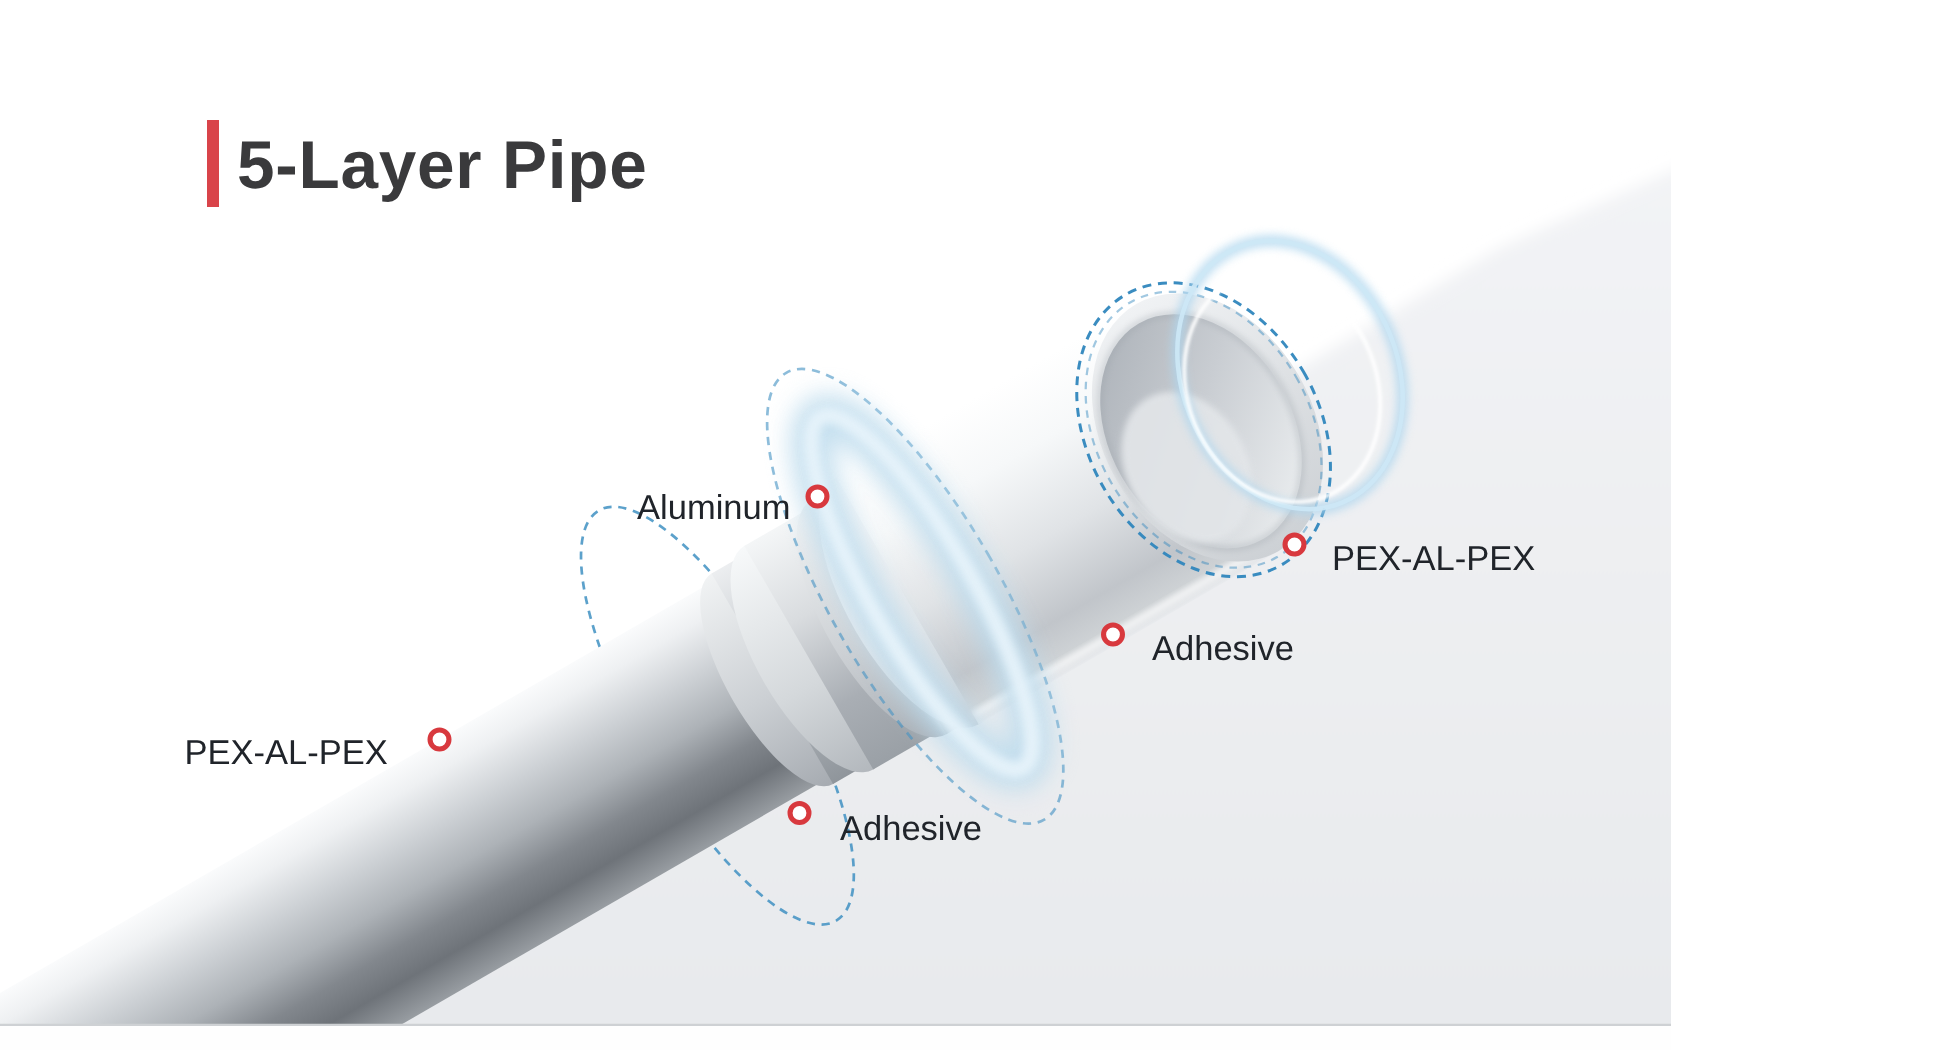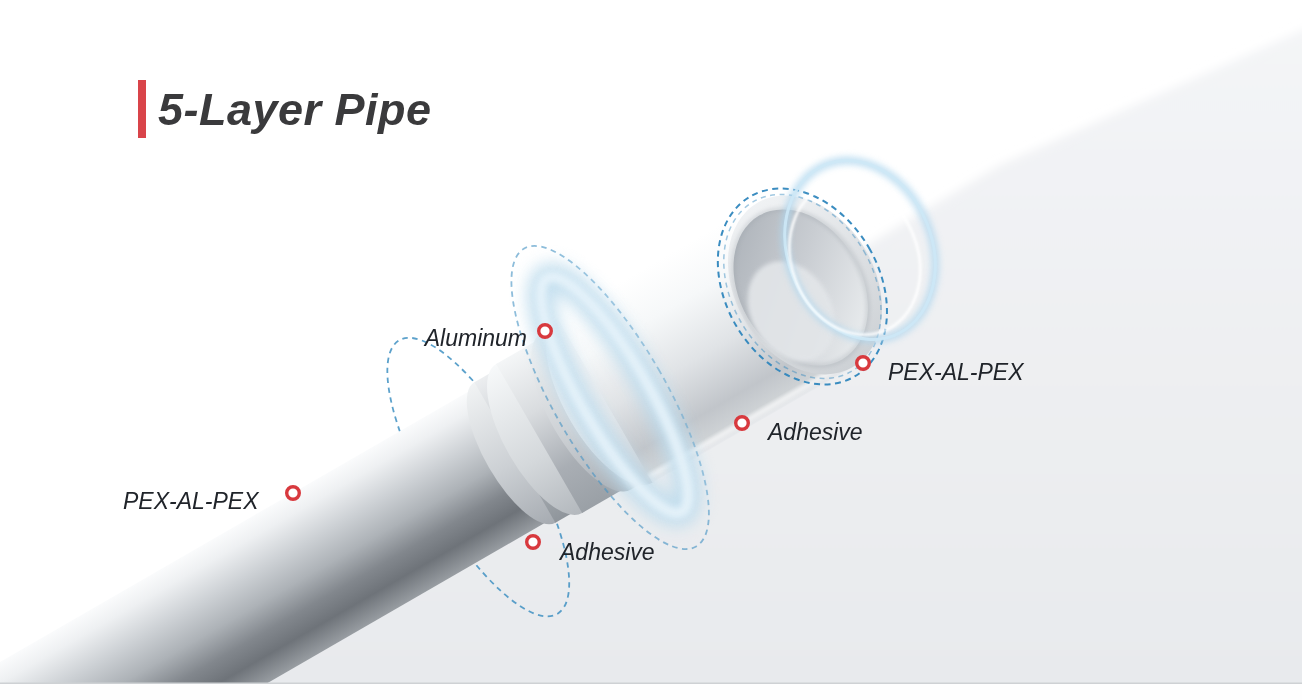--- a/index.html
+++ b/index.html
@@ -1,17 +1,17 @@
 <!DOCTYPE html>
 <html><head>
 <meta charset="utf-8">
 <style>
   html,body{margin:0;padding:0;background:#ffffff;}
-  .stage{position:relative;width:1302px;height:700px;background:#ffffff;overflow:hidden;
-         font-family:"Liberation Sans",sans-serif;font-style:italic;}
+  .stage{position:relative;width:1114px;height:700px;background:#ffffff;overflow:hidden;
+         font-family:"Liberation Sans",sans-serif;}
   svg{display:block;}
   .title-text{font-family:"Liberation Sans",sans-serif;font-weight:bold;font-size:45px;
               fill:#3a3a3c;letter-spacing:.5px;}
   .layer-label{font-family:"Liberation Sans",sans-serif;font-size:23px;fill:#20242a;}
 </style>
 </head>
 <body>
 
 <div class="stage">
 <svg width="1302" height="700" viewBox="0 0 1302 700">

